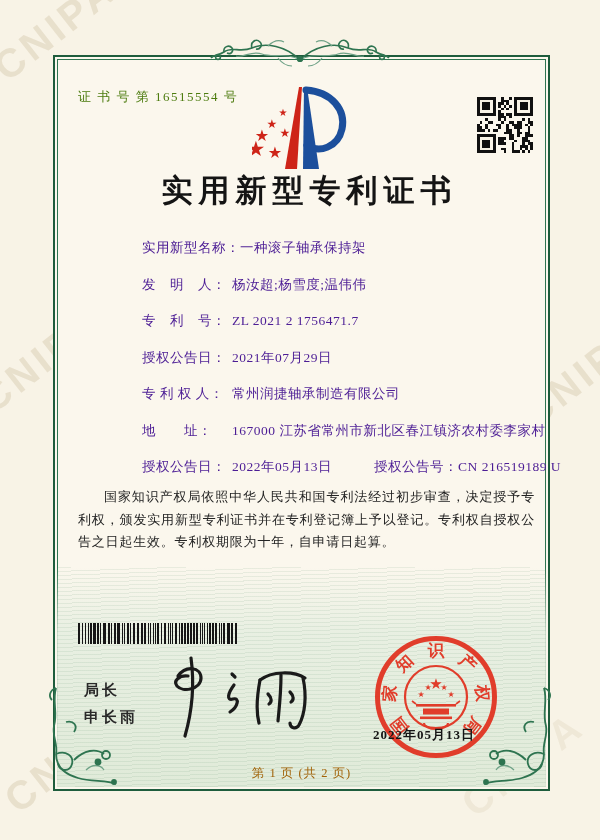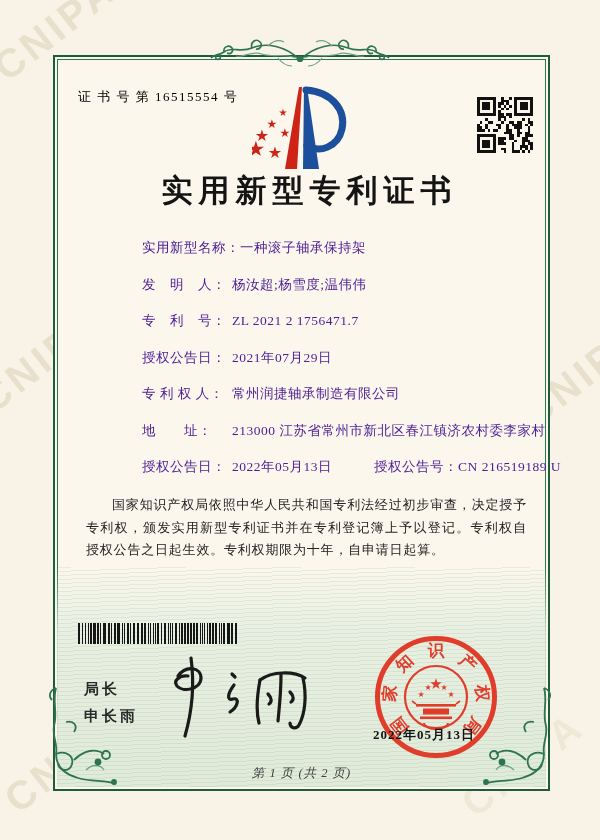--- a/index.html
+++ b/index.html
@@ -19,52 +19,52 @@
      background:
        repeating-linear-gradient(178deg, rgba(70,130,90,0.10) 0 1px, rgba(0,0,0,0) 1px 4px),
        linear-gradient(180deg, rgba(229,238,224,0) 0%, rgba(229,238,224,0.85) 30%, rgba(223,234,216,0.97) 100%);}
 
   .orn{position:absolute;z-index:3;}
   #orn-top{left:208px;top:36px;}
   #orn-bl{left:46px;top:682px;transform:scaleX(-1);}
   #orn-br{left:474px;top:682px;}
 
   
-  #cert-no{position:absolute;left:78px;top:88px;font-size:13px;letter-spacing:1.5px;color:#000000;z-index:2;}
+  #cert-no{position:absolute;left:78px;top:88px;font-size:13px;letter-spacing:1.5px;color:#4d7c0f;z-index:2;}
   #logo{position:absolute;left:252px;top:84px;z-index:2;}
   #qr{position:absolute;left:477px;top:97px;width:56px;height:56px;z-index:2;}
   #title{position:absolute;left:53px;top:170px;width:497px;text-align:center;font-size:31px;font-weight:bold;
          letter-spacing:6px;padding-left:16px;box-sizing:border-box;color:#141414;z-index:2;}
 
   
   #fields{position:absolute;left:94px;top:238px;width:460px;z-index:2;font-size:13.5px;color:#4c1d95;letter-spacing:0.5px;margin-left:48px;}
   .field-row{height:36.5px;line-height:20px;position:relative;}
   .flabel{display:inline-block;min-width:90px;}
   .pair2{position:absolute;left:232px;top:0;}
 
   
   #body-text{position:absolute;left:78px;top:486px;width:457px;z-index:2;font-size:13px;line-height:22.5px;
              color:#232323;letter-spacing:0.8px;text-align:justify;}
-  #body-text p{margin:8px;text-indent:2em;}
+  #body-text p{margin:0;text-indent:2em;}
 
   #barcode{position:absolute;left:78px;top:623px;z-index:2;}
 
   
-  #director{position:absolute;left:84px;top:676px;z-index:2;font-family:Liberation Serif, serif;
+  #director{position:absolute;left:84px;top:676px;z-index:2;font-family:Liberation Sans, sans-serif;
             font-size:15px;font-weight:700;color:#2a2a2a;letter-spacing:3px;line-height:27px;}
   #signature{position:absolute;left:148px;top:652px;z-index:3;}
 
   
   #seal{position:absolute;left:371px;top:632px;z-index:3;opacity:0.93;}
   #seal-date{position:absolute;left:373px;top:726px;width:130px;z-index:4;font-size:13px;font-weight:bold;
              color:#151515;letter-spacing:1px;}
 
   
   #page-indicator{position:absolute;left:53px;top:765px;width:497px;text-align:center;font-size:12.5px;
-                  letter-spacing:1px;color:#404040;z-index:2;font-style:italic;}
+                  letter-spacing:1px;color:#a16207;z-index:2;}
   #continuation{position:absolute;left:53px;top:838px;width:497px;text-align:center;font-size:13px;
                 letter-spacing:2px;color:#3a3a3a;z-index:2;}
 </style>
 </head>
 <body>
 
 <div id="page">
 
   <div class="wm" style="left:-16px;top:6px">CNIPA</div>
   <div class="wm light" style="left:330px;top:225px">CNIPA</div>
@@ -278,21 +278,21 @@
     <div class="field-row">
       <span class="flabel">专　利　号：</span><span class="fvalue">ZL 2021 2 1756471.7</span>
     </div>
     <div class="field-row">
       <span class="flabel">授权公告日：</span><span class="fvalue">2021年07月29日</span>
     </div>
     <div class="field-row">
       <span class="flabel">专 利 权 人：</span><span class="fvalue">常州润捷轴承制造有限公司</span>
     </div>
     <div class="field-row">
-      <span class="flabel">地　　址：</span><span class="fvalue">213000 江苏省常州市新北区春江镇济农村委李家村</span>
+      <span class="flabel">地　　址：</span><span class="fvalue">167000 江苏省常州市新北区春江镇济农村委李家村</span>
     </div>
     <div class="field-row">
       <span class="flabel">授权公告日：</span><span class="fvalue">2022年05月13日</span>
       <span class="pair2">
         <span class="flabel" style="min-width:0">授权公告号：</span><span class="fvalue">CN 216519189 U</span>
       </span>
     </div>
   </div>
 
   <div id="body-text">

